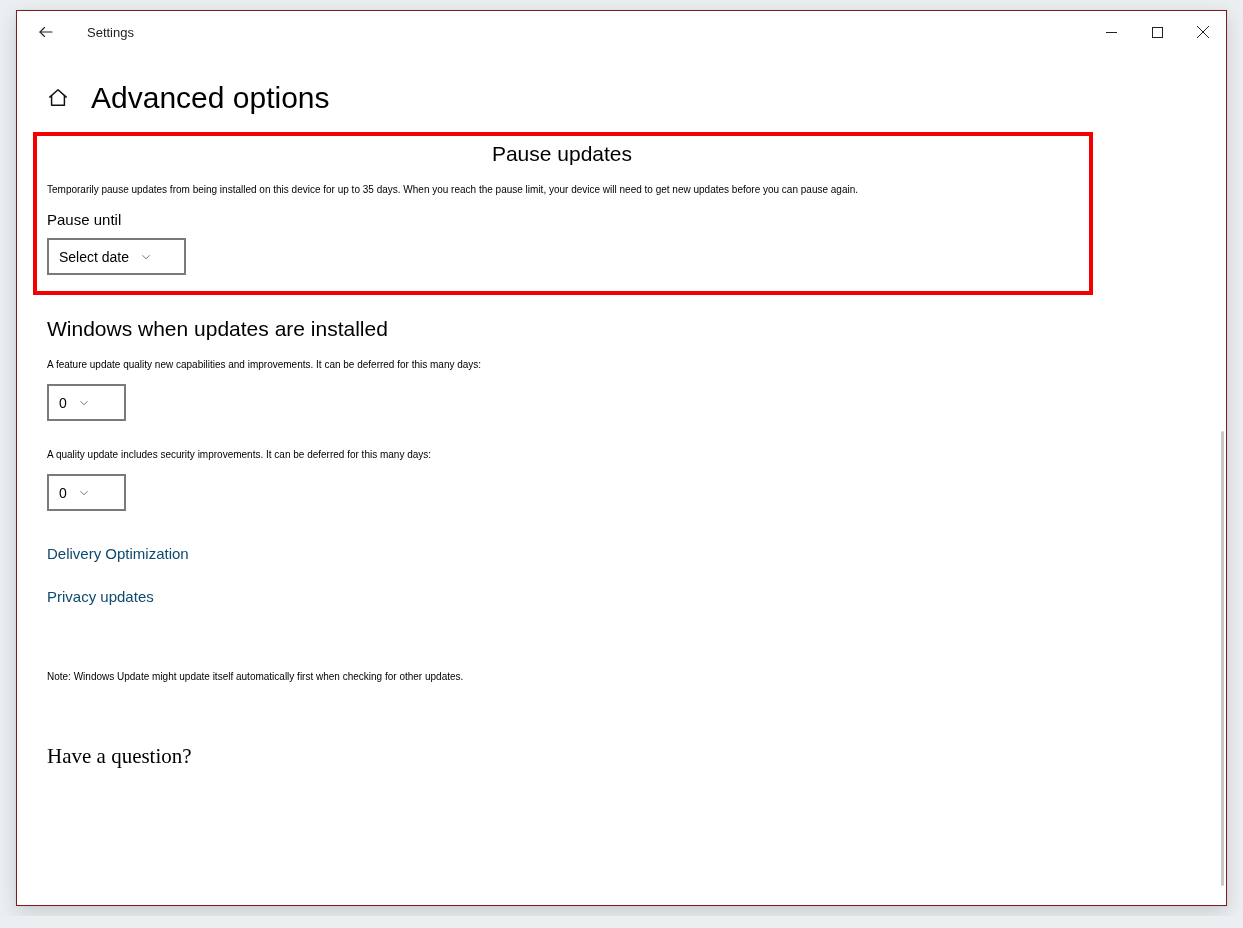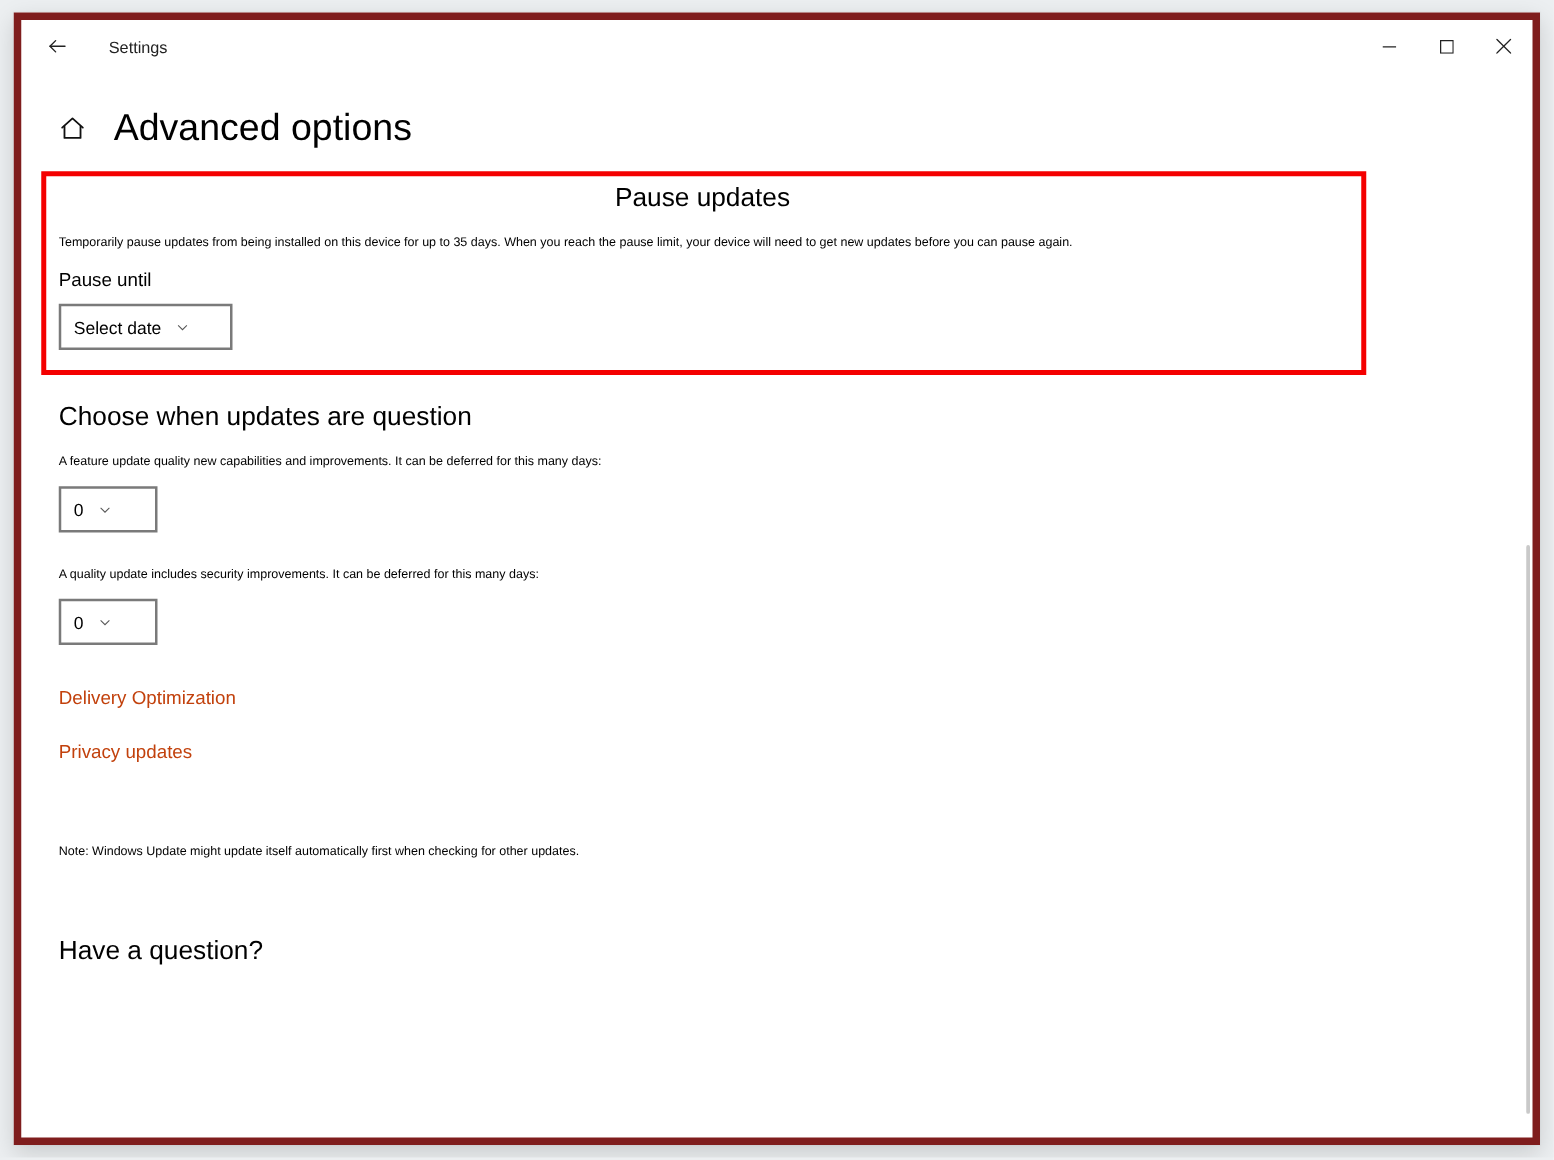--- a/index.html
+++ b/index.html
@@ -13,21 +13,21 @@
     color: #000;
     display: flex;
     justify-content: center;
     align-items: flex-start;
     padding: 10px 0;
   }
   .window {
     width: 1209px;
     height: 894px;
     background: #ffffff;
-    border: 6px solid #7f1d1d;
+    border: 1px solid #7f1d1d;
     box-shadow: 0 6px 18px rgba(0,0,0,0.15), 0 0 0 1px rgba(0,0,0,0.02);
     position: relative;
     overflow: hidden;
   }
 
   
   .titlebar {
     height: 42px;
     display: flex;
     align-items: center;
@@ -122,33 +122,34 @@
     gap: 10px;
   }
   .dropdown.medium { min-width: 115px; }
   .dropdown.small  { min-width: 55px; }
   .dropdown .chev { display:flex; align-items:center; }
 
   .block { margin-bottom: 26px; }
 
   
   a.sys-link {
-    color: #c2410c;
+    color: #0c4a6e;
     text-decoration: none;
     font-size: 15px;
     display: inline-block;
     margin: 8px 0 18px 0;
   }
 
   .note { margin-top: 46px; }
 
   .footer-heading {
     font-size: 21px;
     font-weight: 400;
     margin-top: 60px;
+    font-family: Liberation Serif, serif;
   }
 
   
   .scrollbar {
     position: absolute;
     right: 2px;
     top: 420px;
     width: 3px;
     height: 455px;
     background: #c9c9c9;
@@ -209,21 +210,21 @@
       <div class="dropdown medium">
         <span>Select date</span>
         <span class="chev">
           <svg width="14" height="14" viewBox="0 0 24 24" fill="none" stroke="#555" stroke-width="1.4">
               <polyline points="6 9 12 15 18 9"></polyline>
             </svg>
         </span>
       </div>
     </div>
 
-    <h2 class="section-heading">Choose when updates are question</h2>
+    <h2 class="section-heading">Windows when updates are installed</h2>
 
     <div class="block">
       <p class="body-text" style="margin-bottom:12px">A feature update quality new capabilities and improvements. It can be deferred for this many days:</p>
       <div class="dropdown small">
         <span>0</span>
         <span class="chev">
           <svg width="14" height="14" viewBox="0 0 24 24" fill="none" stroke="#555" stroke-width="1.4">
               <polyline points="6 9 12 15 18 9"></polyline>
             </svg>
         </span>

